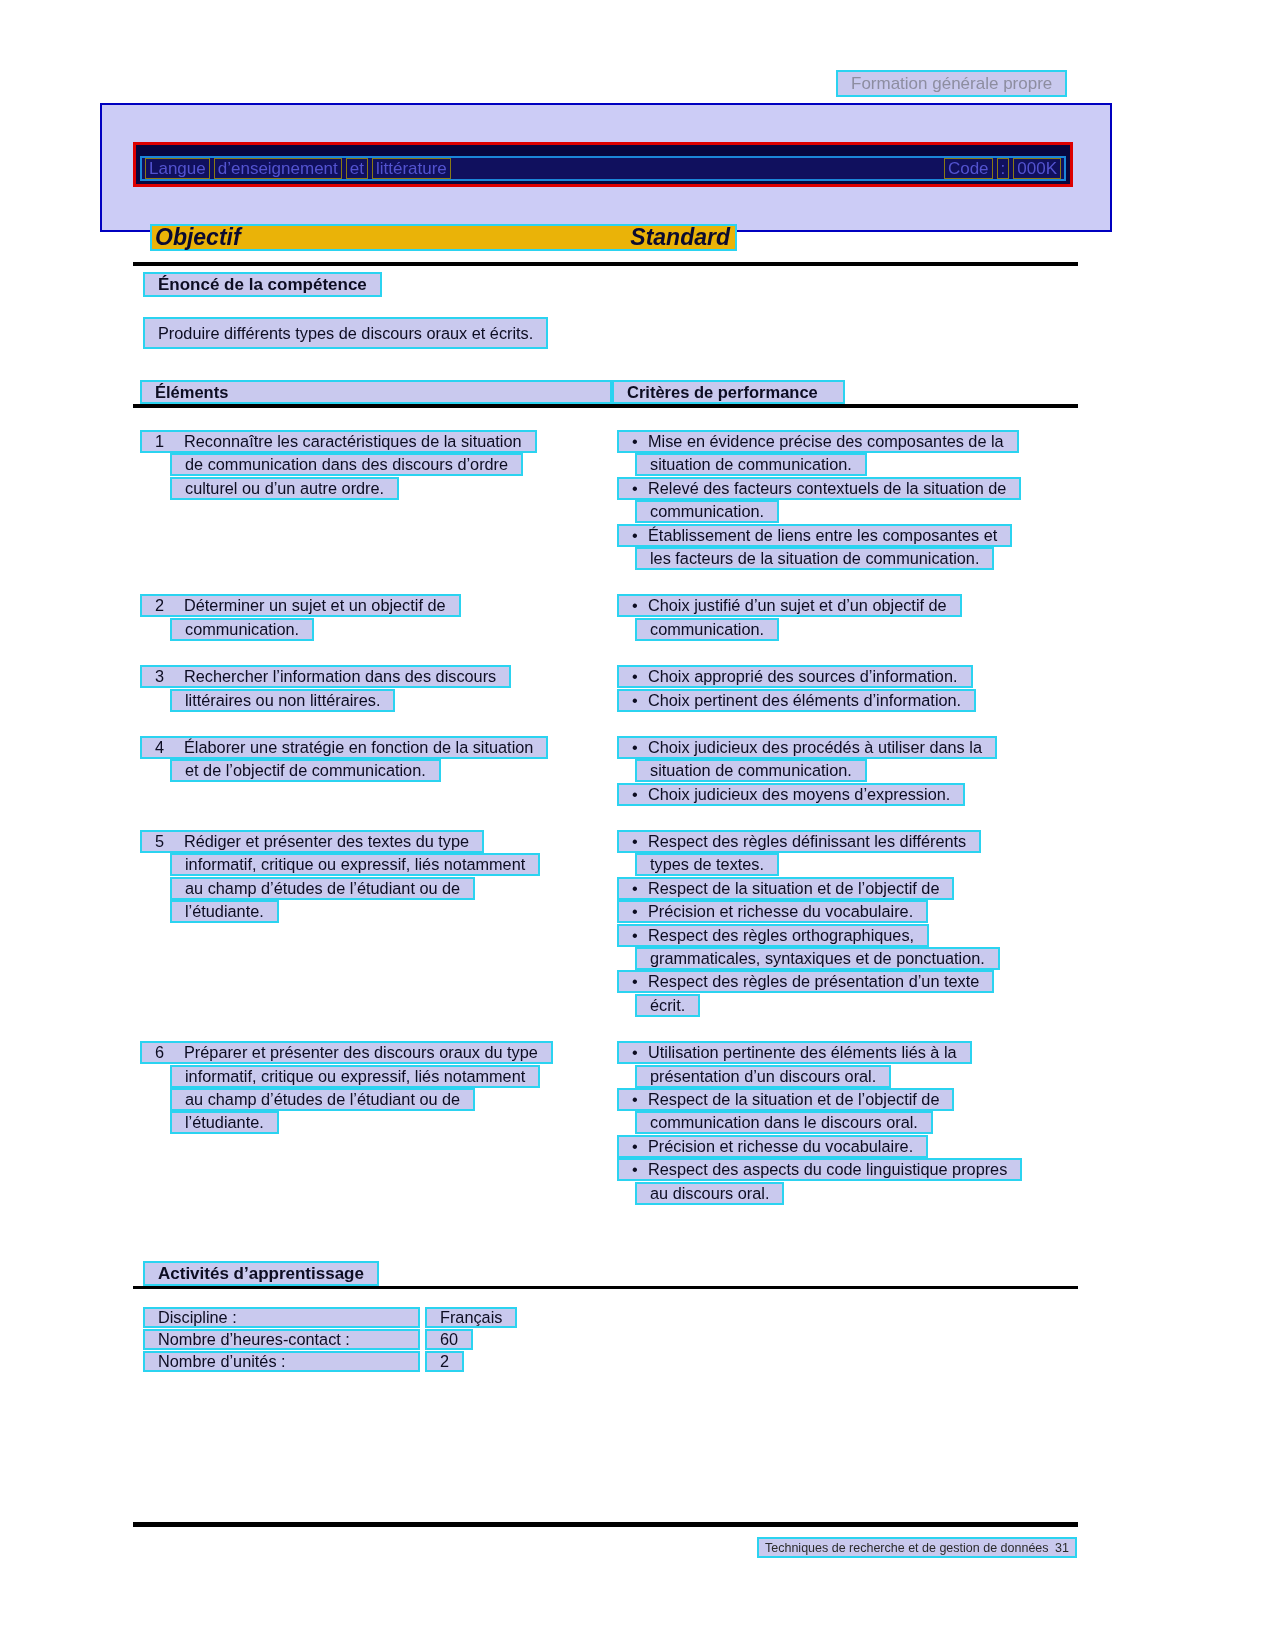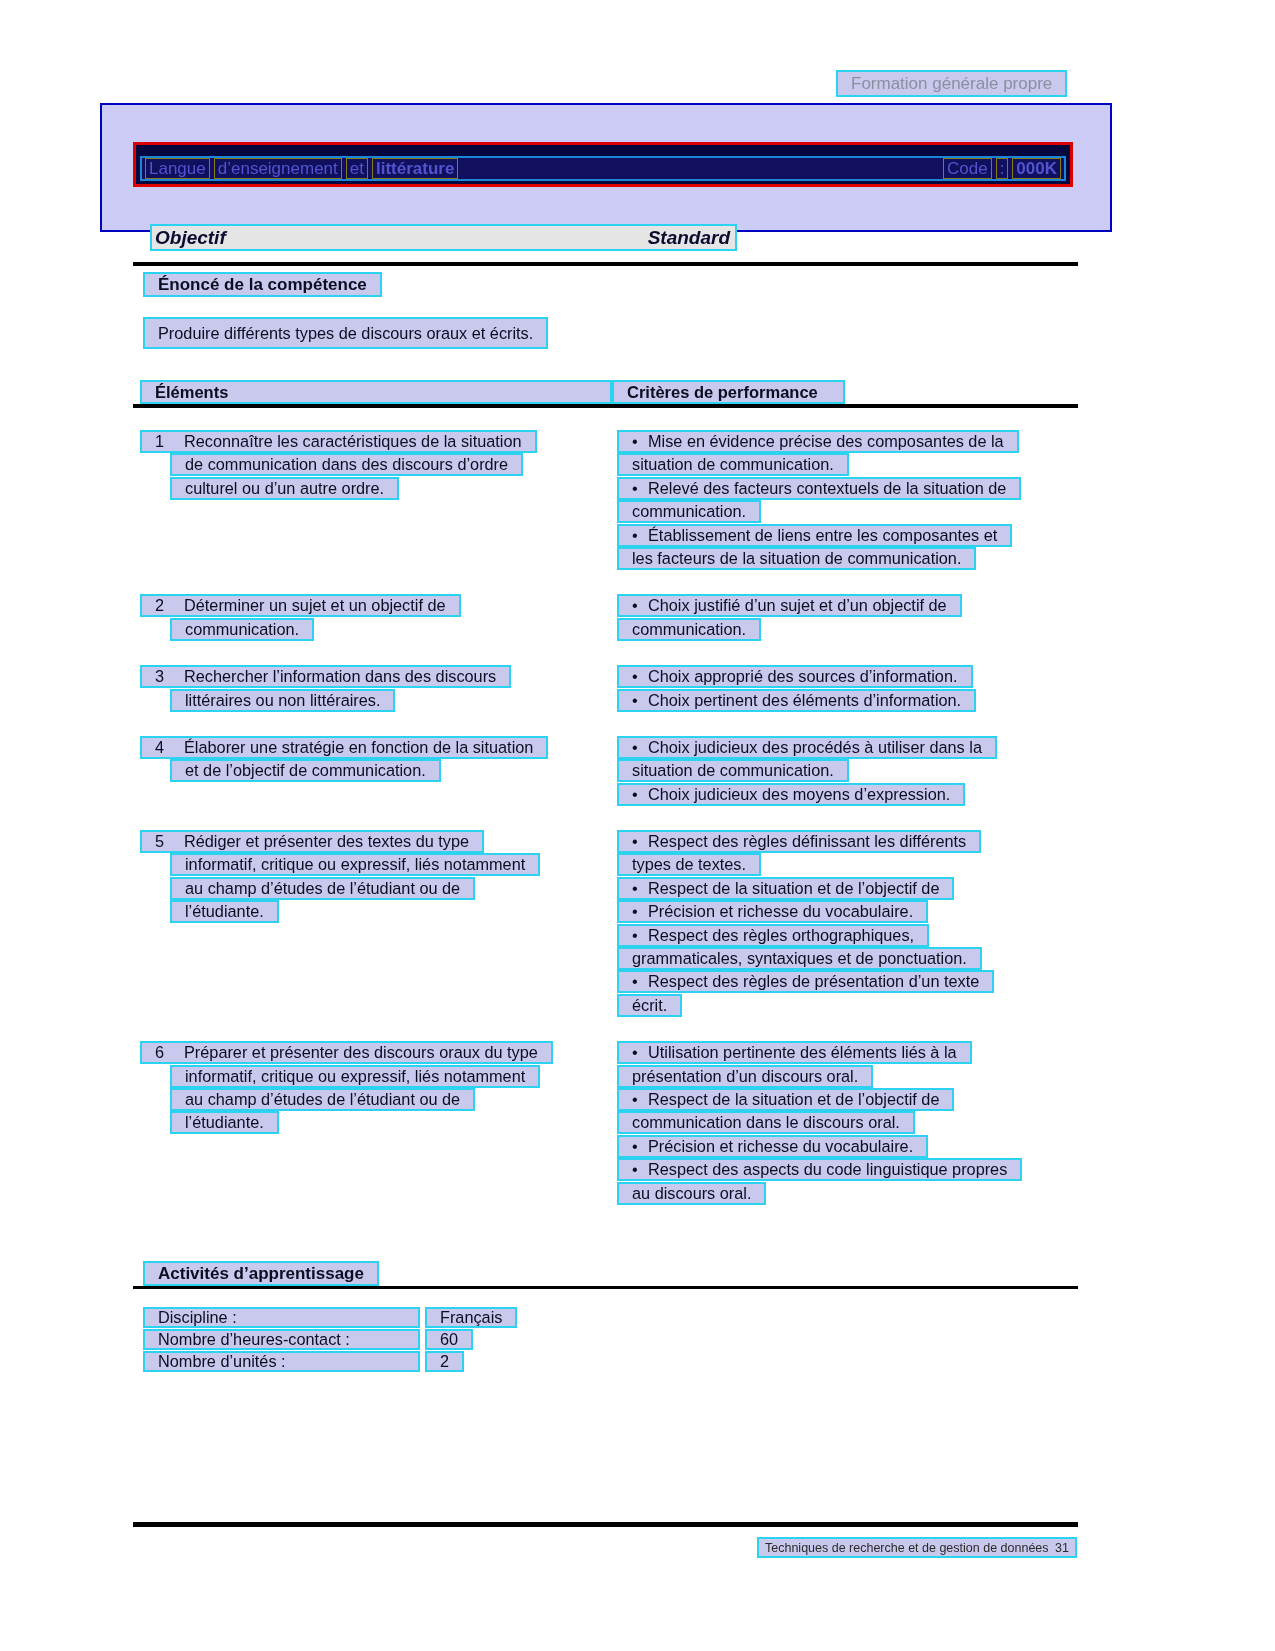--- a/index.html
+++ b/index.html
@@ -18,26 +18,26 @@
       box-sizing:border-box;background:#ccccf6;border:2px solid #0000c0;}
 
   .navy-bar{position:absolute;left:133px;top:142px;width:940px;height:45px;
       box-sizing:border-box;background:#07073f;border:3px solid #dd0000;}
   .bar-line{position:absolute;left:4px;right:4px;top:11px;height:25px;
       box-sizing:border-box;background:#10105e;border:2px solid #1b86d8;
       display:flex;justify-content:space-between;align-items:center;padding:4px 3px;}
   .bar-words{display:flex;align-items:center;}
   .wbox{display:inline-block;box-sizing:border-box;border:1.5px solid #8a7a14;
       color:#5353cf;font-size:17px;line-height:17px;padding:1px 3px;margin-right:4px;}
-  .wbox:last-child{margin-right:0;font-weight:bold;}
+  .wbox:last-child{margin-right:0;}
 
   .obj-std{position:absolute;left:150px;top:224px;width:587px;height:27px;
-      box-sizing:border-box;background:#e5e5e5;border:2px solid #2bd3f0;
+      box-sizing:border-box;background:#eab308;border:2px solid #2bd3f0;
       display:flex;justify-content:space-between;align-items:center;padding:0 5px 0 3px;
-      font-style:italic;font-weight:bold;font-size:19px;color:#0b0b30;}
+      font-style:italic;font-weight:bold;font-size:23px;color:#0b0b30;}
 
   .rule{position:absolute;left:133px;width:945px;background:#000;}
   .rule1{top:262px;height:4px;}
   .rule2{top:404px;height:4px;}
   .rule3{top:1286px;height:3px;}
   .rule4{top:1522px;height:5px;}
 
   .enonce{position:absolute;left:143px;top:272px;height:25px;
       font-weight:bold;font-size:17px;}
   .statement{position:absolute;left:143px;top:317px;height:32px;}
@@ -47,21 +47,21 @@
   .band2{left:612px;width:233px;}
 
   .items{position:absolute;left:133px;top:430px;width:945px;}
   .item{display:flex;margin-bottom:24px;}
   .col-left{width:484px;box-sizing:border-box;padding-left:7px;}
   .col-right{width:461px;}
   .lrow{height:23.4px;}
   .num{display:inline-block;width:29px;}
   .bullet{display:inline-block;width:16px;}
   .cont{margin-left:30px;}
-  .bcont{}
+  .bcont{margin-left:18px;}
 
   .activities-heading{position:absolute;left:143px;top:1261px;height:25px;
       font-weight:bold;font-size:17px;}
 
   .details{position:absolute;left:143px;top:1307px;}
   .drow{position:relative;height:21.8px;}
   .dlabel{width:277px;height:21px;}
   .dvalue{position:absolute;left:282px;top:0;height:21px;}
 
   .footer{position:absolute;left:757px;top:1537px;width:320px;height:21px;

